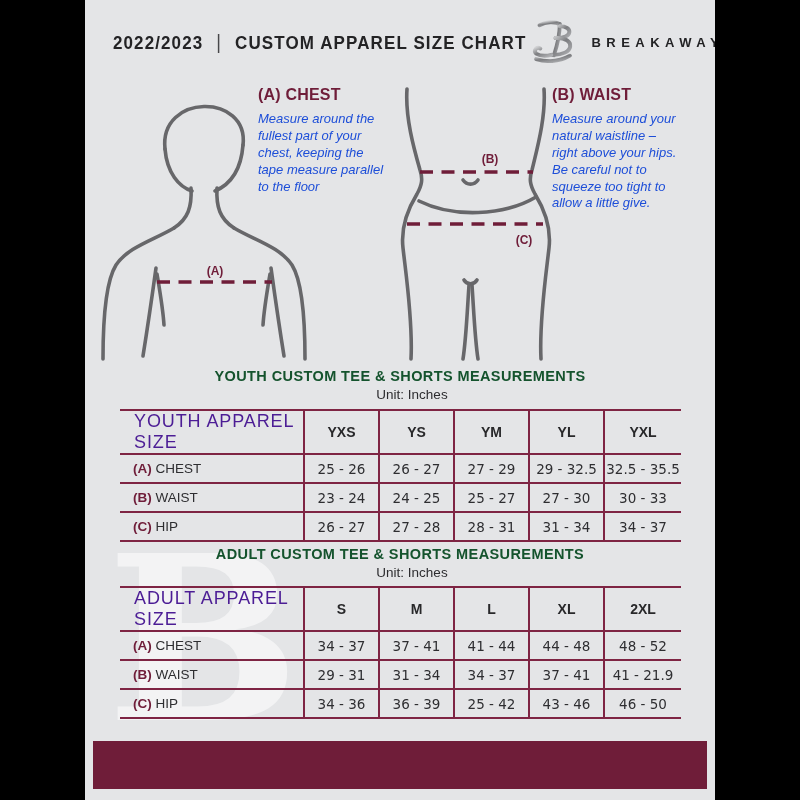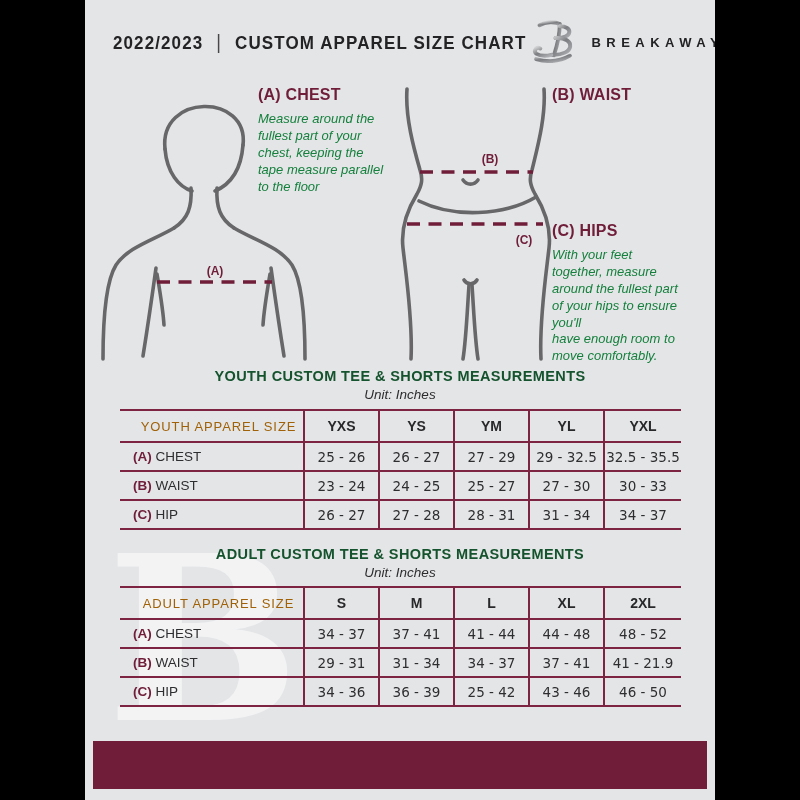--- a/index.html
+++ b/index.html
@@ -25,58 +25,58 @@
     white-space:nowrap;transform:scaleY(1.12);
   }
   .header-sep{font-weight:400;font-size:18px;color:#47474a;}
   .brand{display:flex;align-items:center;gap:11px;}
   .brand-name{font-size:13px;font-weight:700;letter-spacing:5.5px;color:#232325;}
   
   .inst{position:absolute;}
   .inst h3{margin:0;font-size:16px;font-weight:800;color:#6f1d39;letter-spacing:.2px;}
   .inst p{
     margin:7px 0 0 0;font-style:italic;font-size:13px;line-height:1.3;
-    color:#15803d;font-weight:500;white-space:pre-line;
+    color:#1d4ed8;font-weight:500;white-space:pre-line;
   }
   .inst-a{left:173px;top:86px;width:165px;}
   .inst-b{left:467px;top:86px;width:162px;}
   .inst-c{left:467px;top:222px;width:162px;}
   
   .figure{position:absolute;}
   .figure-left{left:14px;top:85px;}
   .figure-right{left:308px;top:85px;}
   .fig-stroke{fill:none;stroke:#67676a;stroke-width:3.6;stroke-linecap:round;}
   .dash-line{fill:none;stroke:#6f1d39;stroke-width:3.4;stroke-dasharray:13 8.5;}
   .marker-label{font-family:"Liberation Sans",sans-serif;font-size:12px;font-weight:700;fill:#6f1d39;}
   
   .section-title{
     position:absolute;left:0;width:630px;text-align:center;
     font-size:14.5px;font-weight:700;color:#14532d;letter-spacing:.4px;
   }
   .unit-line{
-    position:absolute;left:0;width:630px;text-align:center;
-    font-size:13.5px;font-style:italic;color:#2d2d30;
+    position:absolute;left:12px;width:630px;text-align:center;
+    font-size:13.5px;color:#2d2d30;
   }
   .youth-title{top:368px;} .youth-unit{top:387px;}
   .adult-title{top:546px;} .adult-unit{top:565px;}
   
   table.size-table{
     position:absolute;left:35px;width:561px;border-collapse:collapse;
     table-layout:fixed;background:transparent;
   }
   .youth-table{top:409px;} .adult-table{top:586px;}
   table.size-table th,table.size-table td{
     border-top:2px solid #7e2443;border-bottom:2px solid #7e2443;
     padding:0;vertical-align:middle;
   }
   table.size-table th:not(:first-child),
   table.size-table td:not(:first-child){border-left:2px solid #7e2443;}
   table.size-table th{height:30px;font-size:14px;font-weight:700;color:#28282a;text-align:center;}
   table.size-table th.size-label-cell{
-    font-weight:400;font-size:13px;letter-spacing:.9px;color:#a16207;text-align:center;
+    font-weight:400;font-size:18px;letter-spacing:.9px;color:#4c1d95;text-align:left;
     padding-left:14px;
   }
   table.size-table td{height:27px;font-size:13.5px;color:#2e2e31;text-align:center;
     font-family:"DejaVu Sans","Liberation Sans",sans-serif;}
   td.row-label{text-align:left !important;padding-left:13px !important;
     font-family:"Liberation Sans",sans-serif !important;}
   .marker{font-weight:700;color:#6f1d39;}
   .row-name{color:#2e2e31;}
   
   .watermark{
@@ -174,30 +174,26 @@
     <div class="inst inst-a">
       <h3>(A) CHEST</h3>
       <p>Measure around the
 fullest part of your
 chest, keeping the
 tape measure parallel
 to the floor</p>
     </div>
     <div class="inst inst-b">
       <h3>(B) WAIST</h3>
-    </div>
-    <div class="inst inst-c">
-      <h3>(C) HIPS</h3>
-      <p>With your feet
-together, measure
-around the fullest part
-of your hips to ensure
-you'll
-have enough room to
-move comfortably.</p>
+      <p>Measure around your
+natural waistline –
+right above your hips.
+Be careful not to
+squeeze too tight to
+allow a little give.</p>
     </div>
 
     <div class="section-title youth-title">YOUTH CUSTOM TEE &amp; SHORTS MEASUREMENTS</div>
     <div class="unit-line youth-unit">Unit: Inches</div>
 
     <table class="size-table youth-table">
       <colgroup>
           <col style="width:184px">
           <col style="width:75px">
           <col style="width:75px">

